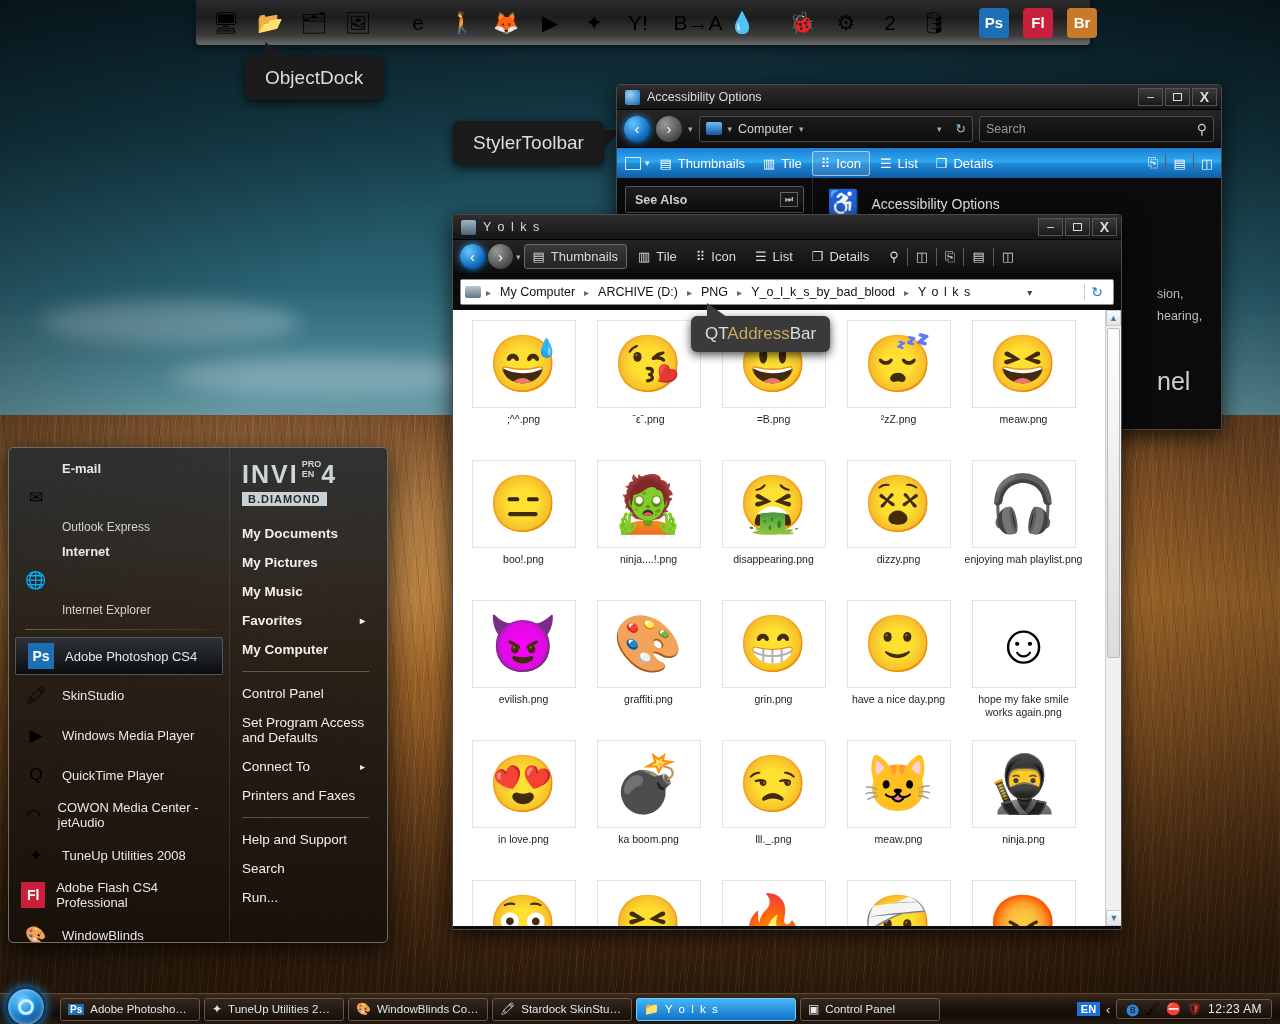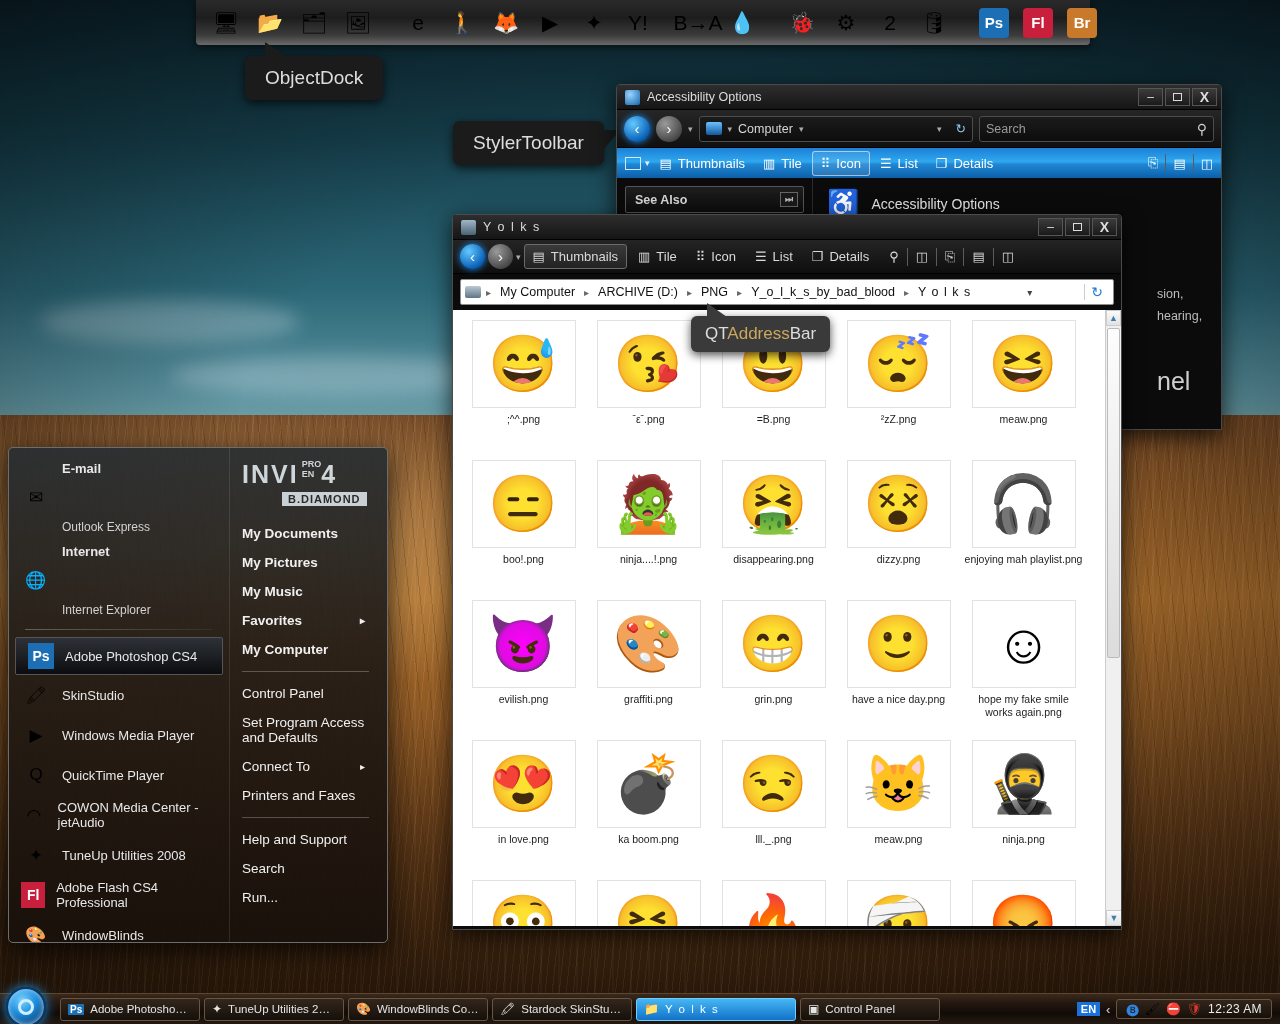--- a/index.html
+++ b/index.html
@@ -207,21 +207,21 @@
   .sm-div { height:1px; background:linear-gradient(90deg, rgba(255,255,255,.28), rgba(255,255,255,.05)); margin:7px 16px;}
   .sm-r-item { color:#f0f0f0; font-size:13.5px; padding:7px 10px 7px 0; display:flex; align-items:center; cursor:pointer;}
   .sm-r-item.bold { font-weight:bold; font-size:13.5px;}
   .sm-r-item .arr { margin-left:auto; margin-right:12px; font-size:10px;}
   .sm-r-div { height:1px; background:rgba(255,255,255,.25); margin:7px 18px 7px 0;}
   .logo {
     color:#cfd6da; margin:2px 0 12px 0;
   }
   .logo .l1 { font-size:25px; letter-spacing:2px; font-weight:bold; display:flex; align-items:flex-start; }
   .logo .l1 sup { font-size:9px; line-height:1.1; margin-left:3px; letter-spacing:0; }
-  .logo .l2 { background:#c9d1d6; color:#2b2b2b; font-size:11px; font-weight:bold; letter-spacing:1px; display:inline-block; padding:1px 6px; margin-top:2px;margin-left:40px;}
+  .logo .l2 { background:#c9d1d6; color:#2b2b2b; font-size:11px; font-weight:bold; letter-spacing:1px; display:inline-block; padding:1px 6px; margin-top:2px;}
   .allprog { display:flex; align-items:center; gap:10px; padding:8px 0 10px 22px; color:#fff; font-weight:bold; font-size:14px; cursor:pointer;}
 
   
   #taskbar {
     position:absolute; left:0; bottom:0; width:1280px; height:31px;
     background:linear-gradient(#3a2a1c 0%, #241710 30%, #120b07 65%, #241a12 100%);
     border-top:1px solid #5d4530;
     display:flex; align-items:center;
   }
   .orb {

